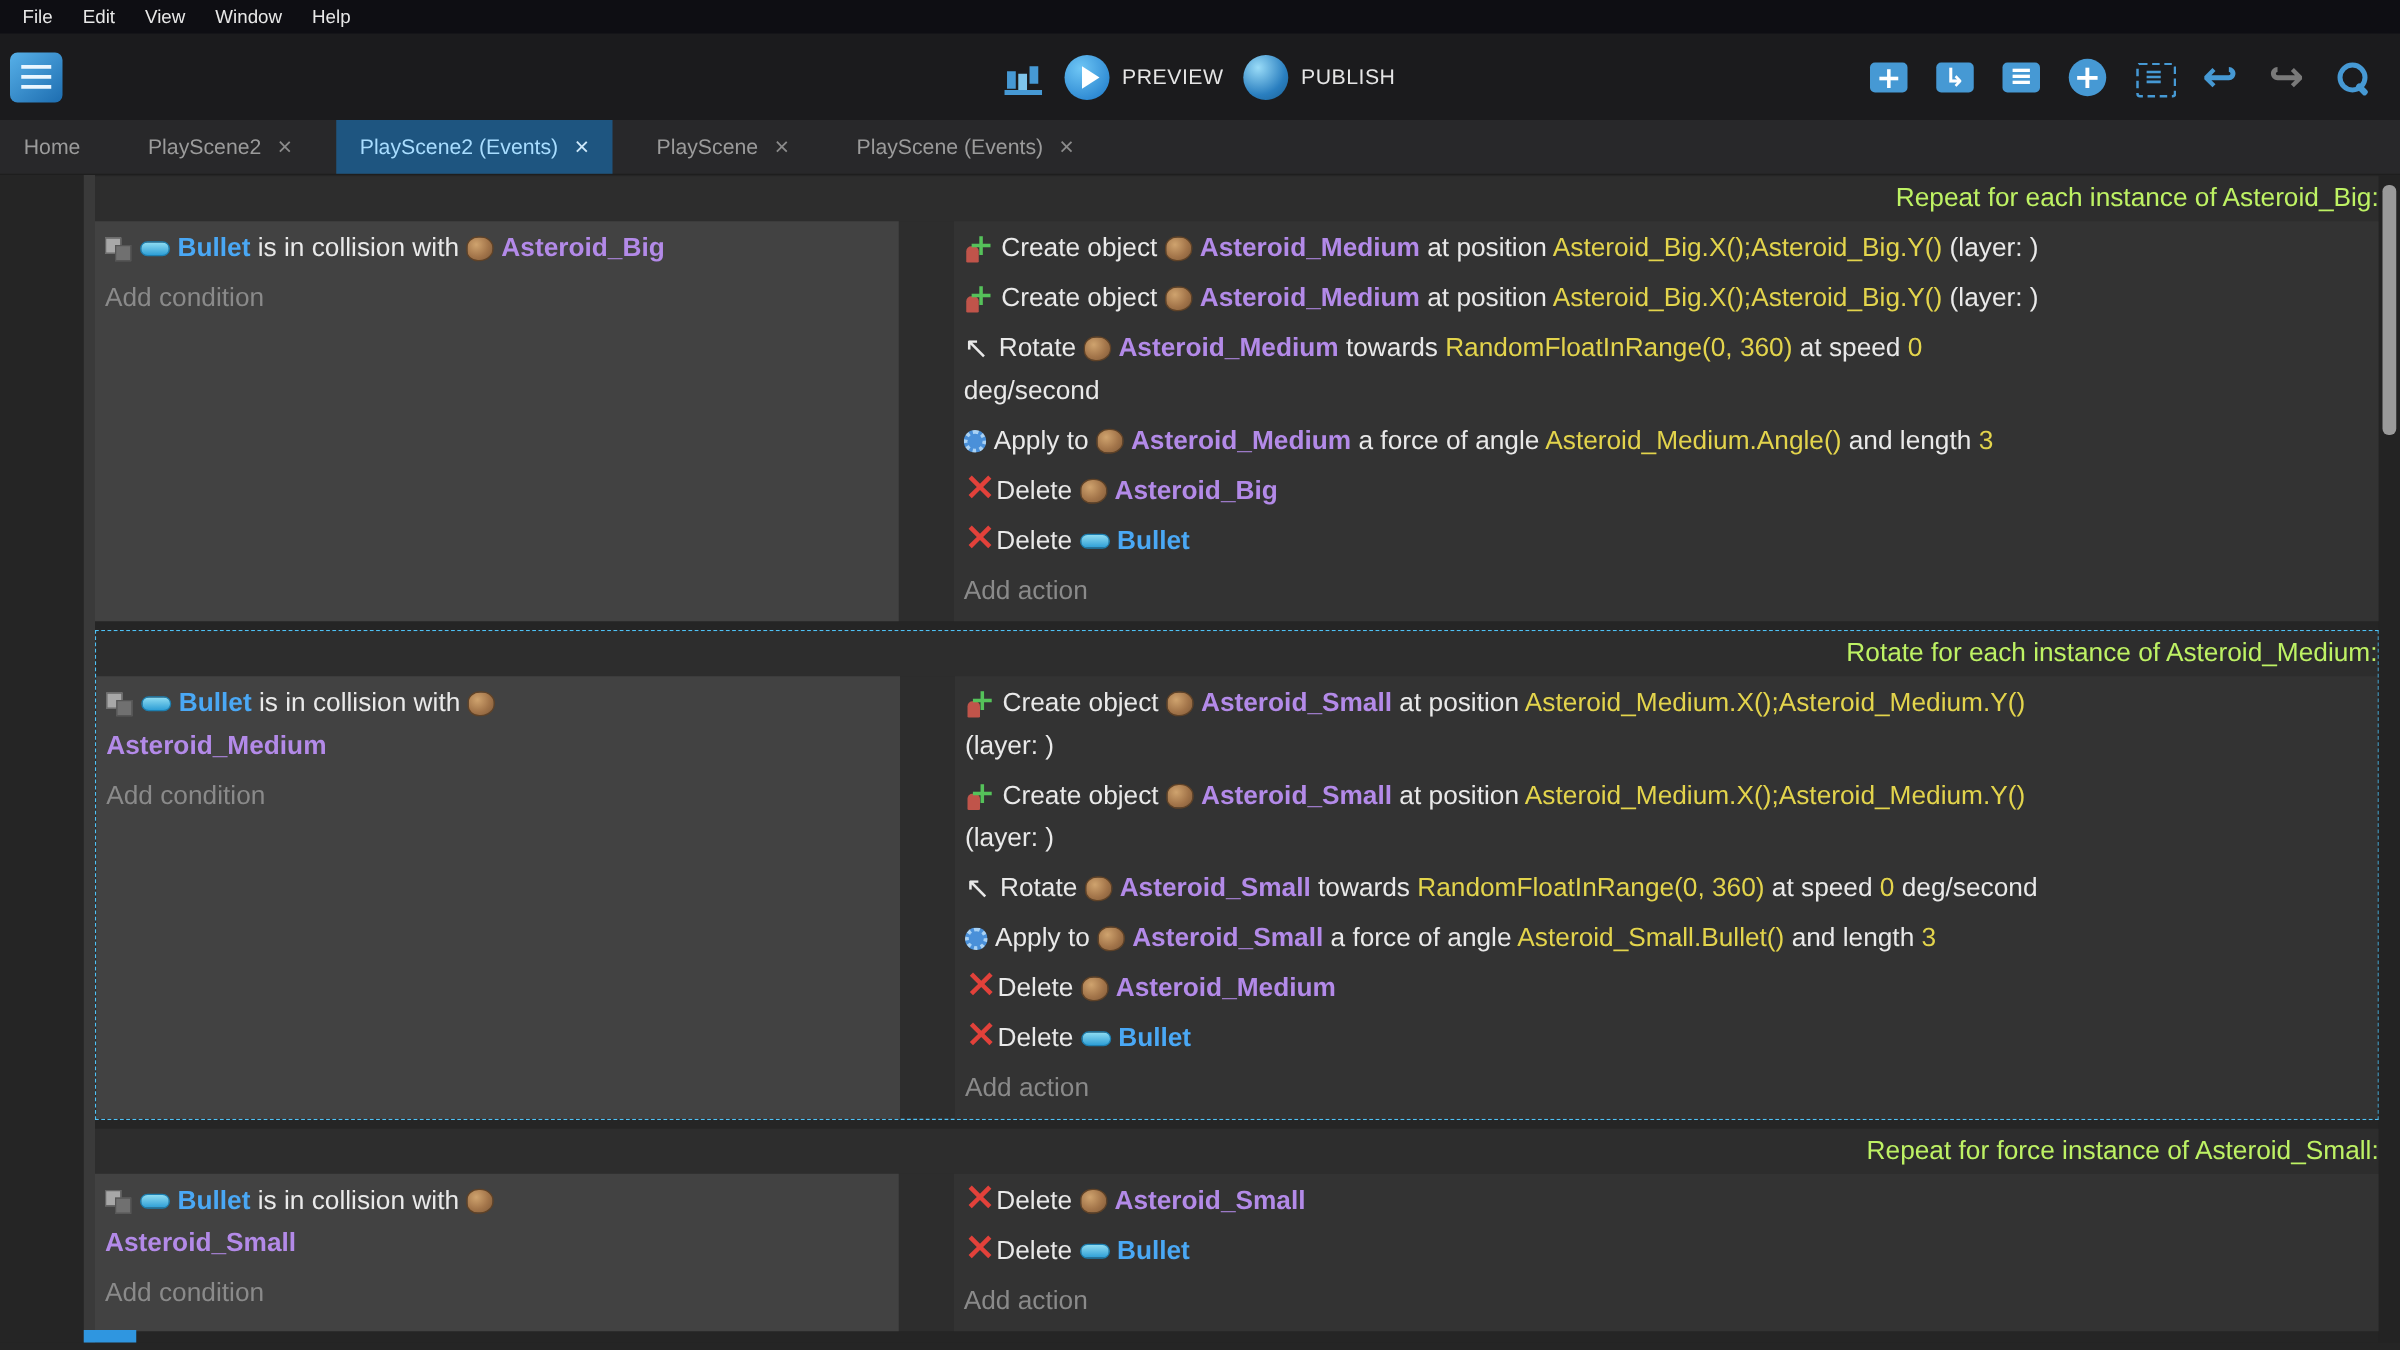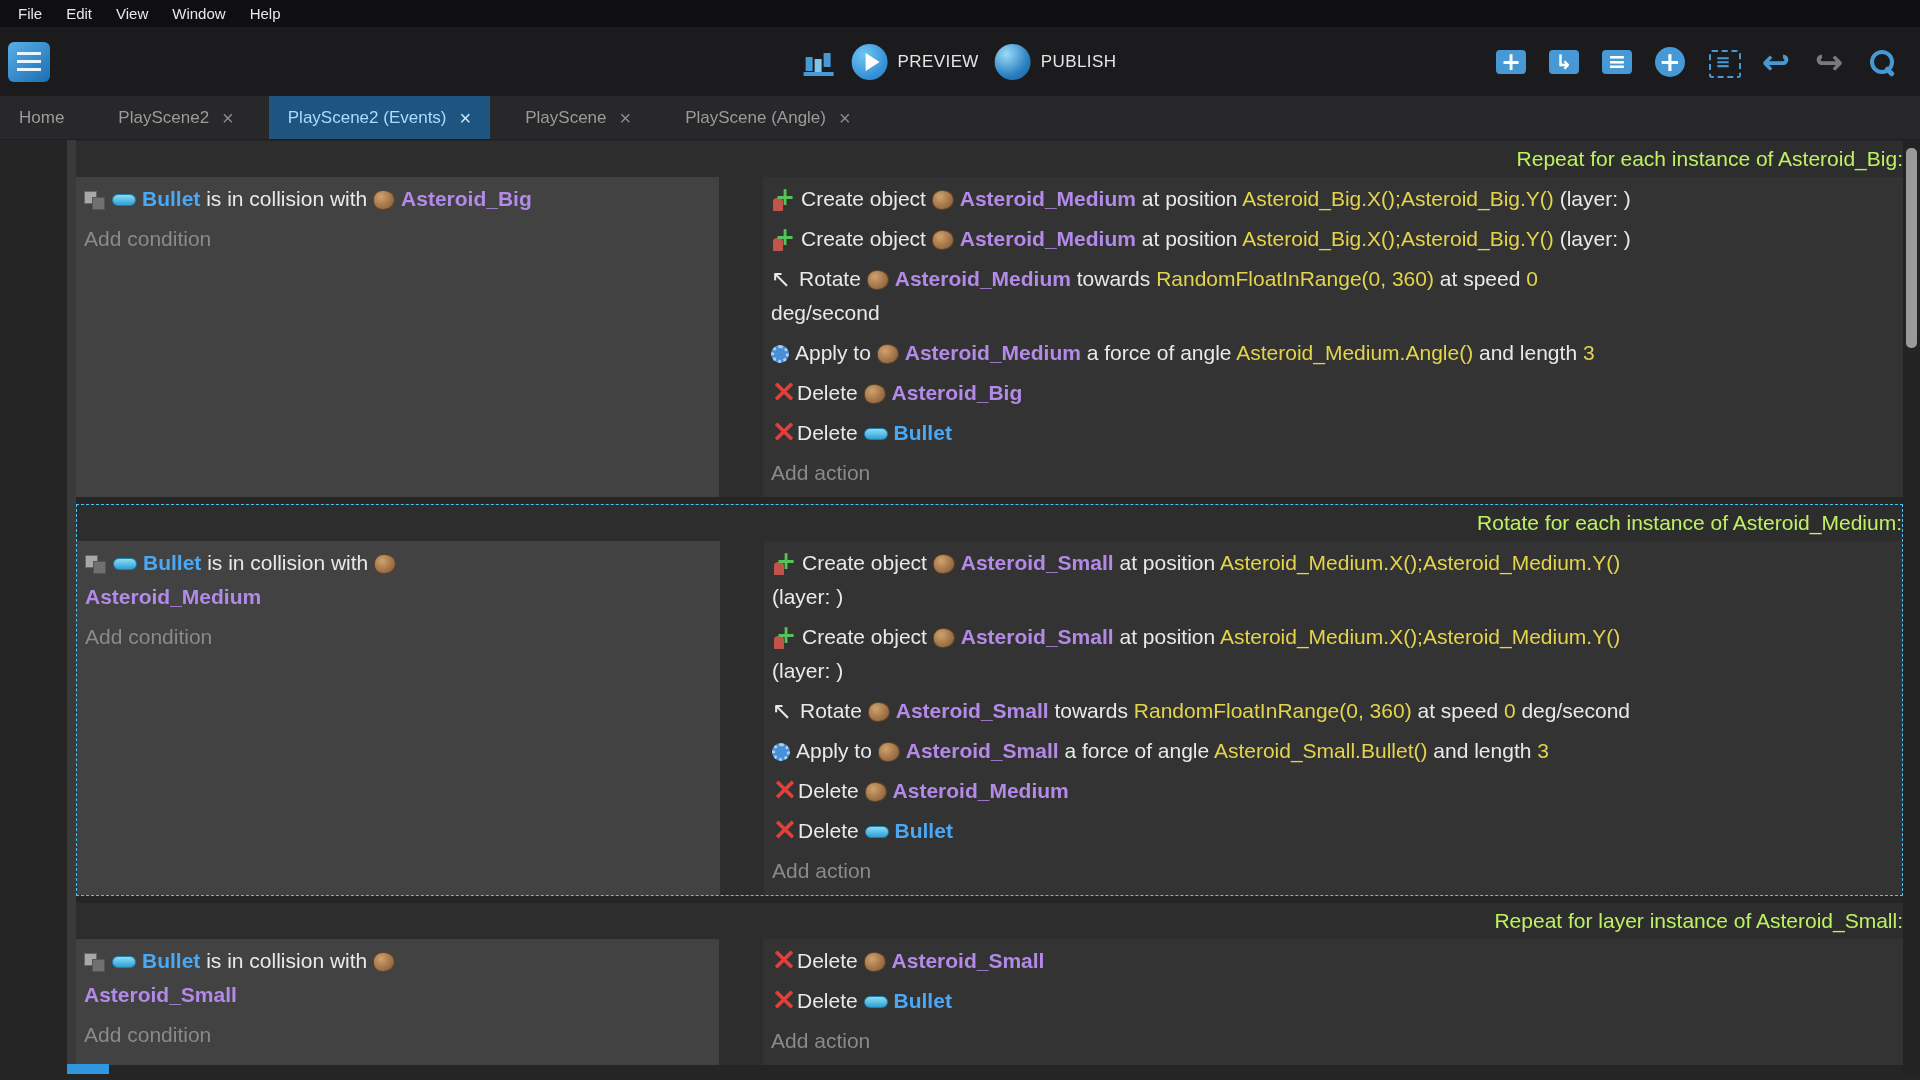--- a/index.html
+++ b/index.html
@@ -160,21 +160,21 @@
       </div>
       <div class="tab active">
         <span class="tab-label">PlayScene2 (Events)</span>
         <span class="tab-close">×</span>
       </div>
       <div class="tab">
         <span class="tab-label">PlayScene</span>
         <span class="tab-close">×</span>
       </div>
       <div class="tab">
-        <span class="tab-label">PlayScene (Angle)</span>
+        <span class="tab-label">PlayScene (Events)</span>
         <span class="tab-close">×</span>
       </div>
     </div>
 
   <div class="events-area">
     <div class="gutter-strip"></div>
     <div class="events" id="events">
         <div class="event">
           <div class="event-header">Repeat for each instance of Asteroid_Big:</div>
           <div class="event-body">
@@ -205,21 +205,21 @@
               <div class="instr"><span class="icon icon-create"></span><span class="t">Create object </span><span class="icon icon-asteroid"></span><span class="obj purple">Asteroid_Small</span><span class="t"> at position </span><span class="expr">Asteroid_Medium.X();Asteroid_Medium.Y()</span><br><span class="t">(layer: )</span></div>
               <div class="instr"><span class="icon icon-rotate"></span><span class="t">Rotate </span><span class="icon icon-asteroid"></span><span class="obj purple">Asteroid_Small</span><span class="t"> towards </span><span class="expr">RandomFloatInRange(0, 360)</span><span class="t"> at speed </span><span class="expr">0</span><span class="t"> deg/second</span></div>
               <div class="instr"><span class="icon icon-force"></span><span class="t">Apply to </span><span class="icon icon-asteroid"></span><span class="obj purple">Asteroid_Small</span><span class="t"> a force of angle </span><span class="expr">Asteroid_Small.Bullet()</span><span class="t"> and length </span><span class="expr">3</span></div>
               <div class="instr"><span class="icon icon-delete"></span><span class="t">Delete </span><span class="icon icon-asteroid"></span><span class="obj purple">Asteroid_Medium</span></div>
               <div class="instr"><span class="icon icon-delete"></span><span class="t">Delete </span><span class="icon icon-bullet"></span><span class="obj blue">Bullet</span></div>
               <div class="add-link">Add action</div>
             </div>
           </div>
         </div>
         <div class="event">
-          <div class="event-header">Repeat for layer instance of Asteroid_Small:</div>
+          <div class="event-header">Repeat for force instance of Asteroid_Small:</div>
           <div class="event-body">
             <div class="col conditions">
               <div class="instr"><span class="icon icon-collision"></span><span class="icon icon-bullet"></span><span class="obj blue">Bullet</span><span class="t"> is in collision with </span><span class="icon icon-asteroid"></span><br><span class="obj purple">Asteroid_Small</span></div>
               <div class="add-link">Add condition</div>
             </div>
             <div class="col actions">
               <div class="instr"><span class="icon icon-delete"></span><span class="t">Delete </span><span class="icon icon-asteroid"></span><span class="obj purple">Asteroid_Small</span></div>
               <div class="instr"><span class="icon icon-delete"></span><span class="t">Delete </span><span class="icon icon-bullet"></span><span class="obj blue">Bullet</span></div>
               <div class="add-link">Add action</div>
             </div>

